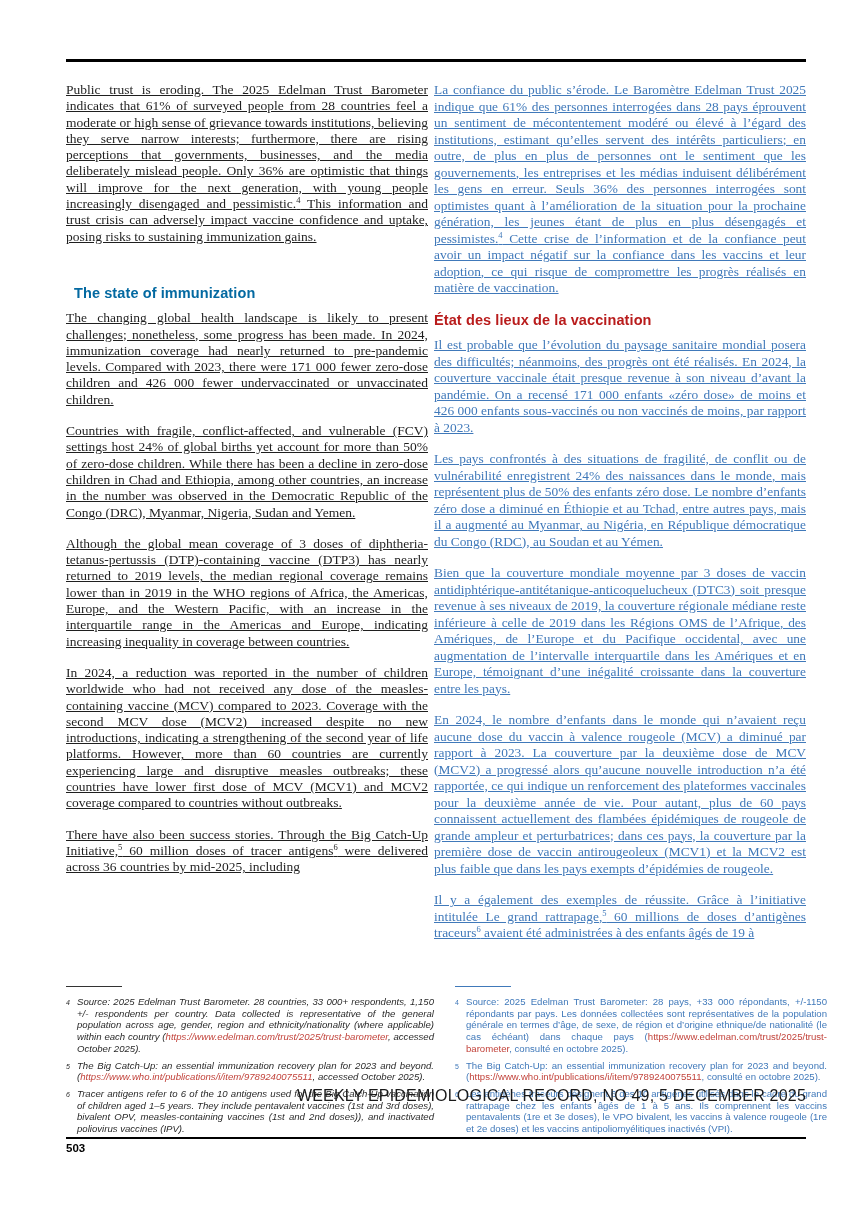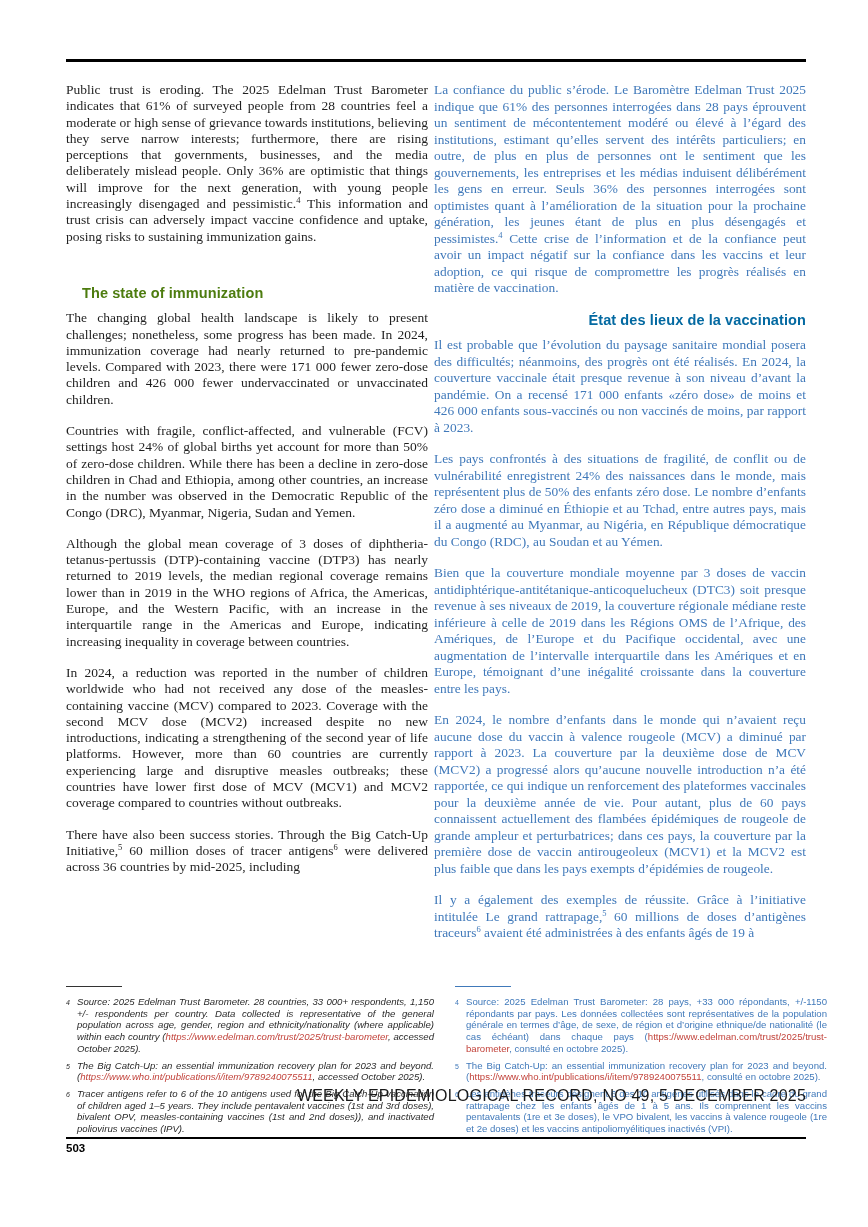--- a/index.html
+++ b/index.html
@@ -1,24 +1,24 @@
 <!DOCTYPE html>
 <html><head>
 <meta charset="utf-8">
 <style>
   html,body{margin:0;padding:0;background:#ffffff;}
   body{width:868px;height:1227px;position:relative;font-family:"Liberation Serif",serif;}
   .top-rule{position:absolute;left:66px;width:740px;top:59px;height:3px;background:#000;}
   .column{position:absolute;top:82px;}
   .col-en{left:66px;width:362px;font-size:13.5px;line-height:16.3px;color:#1f1f1f;}
   .col-fr{left:434px;width:372px;font-size:13.4px;line-height:16.5px;color:#4079ba;}
-  .body-para{margin:0 0 15px 0;text-align:justify;}
+  .body-para{margin:0 0 15px 0;text-align:justify;text-decoration:underline;}
   .section-heading{font-family:"Liberation Sans",sans-serif;font-size:14.5px;font-weight:bold;letter-spacing:0.1px;}
-  .col-en .section-heading{color:#4d7c0f;margin:40px 0 9px 16px;}
-  .col-fr .section-heading{color:#0369a1;margin:4px 0 9px 0;text-align:right;}
+  .col-en .section-heading{color:#0369a1;margin:40px 0 9px 8px;}
+  .col-fr .section-heading{color:#b91c1c;margin:4px 0 9px 0;}
   sup.fn-ref{font-size:8.5px;line-height:0;}
   .fn-block{position:absolute;top:986px;font-family:"Liberation Sans",sans-serif;}
   .fn-en{left:66px;width:368px;color:#2a2a2a;font-style:italic;}
   .fn-fr{left:455px;width:372px;color:#4079ba;}
   .fn-sep{width:56px;border-top:1.5px solid #333;margin-bottom:9px;}
   .fn-fr .fn-sep{border-color:#4079ba;}
   .footnote{display:flex;margin-bottom:5px;font-size:9.6px;line-height:11.7px;text-align:justify;}
   .fn-marker{font-size:7px;flex:0 0 11px;padding-top:1px;}
   .fn-body{flex:1;}
   .fn-link{color:#c2433b;text-decoration:none;cursor:pointer;}

